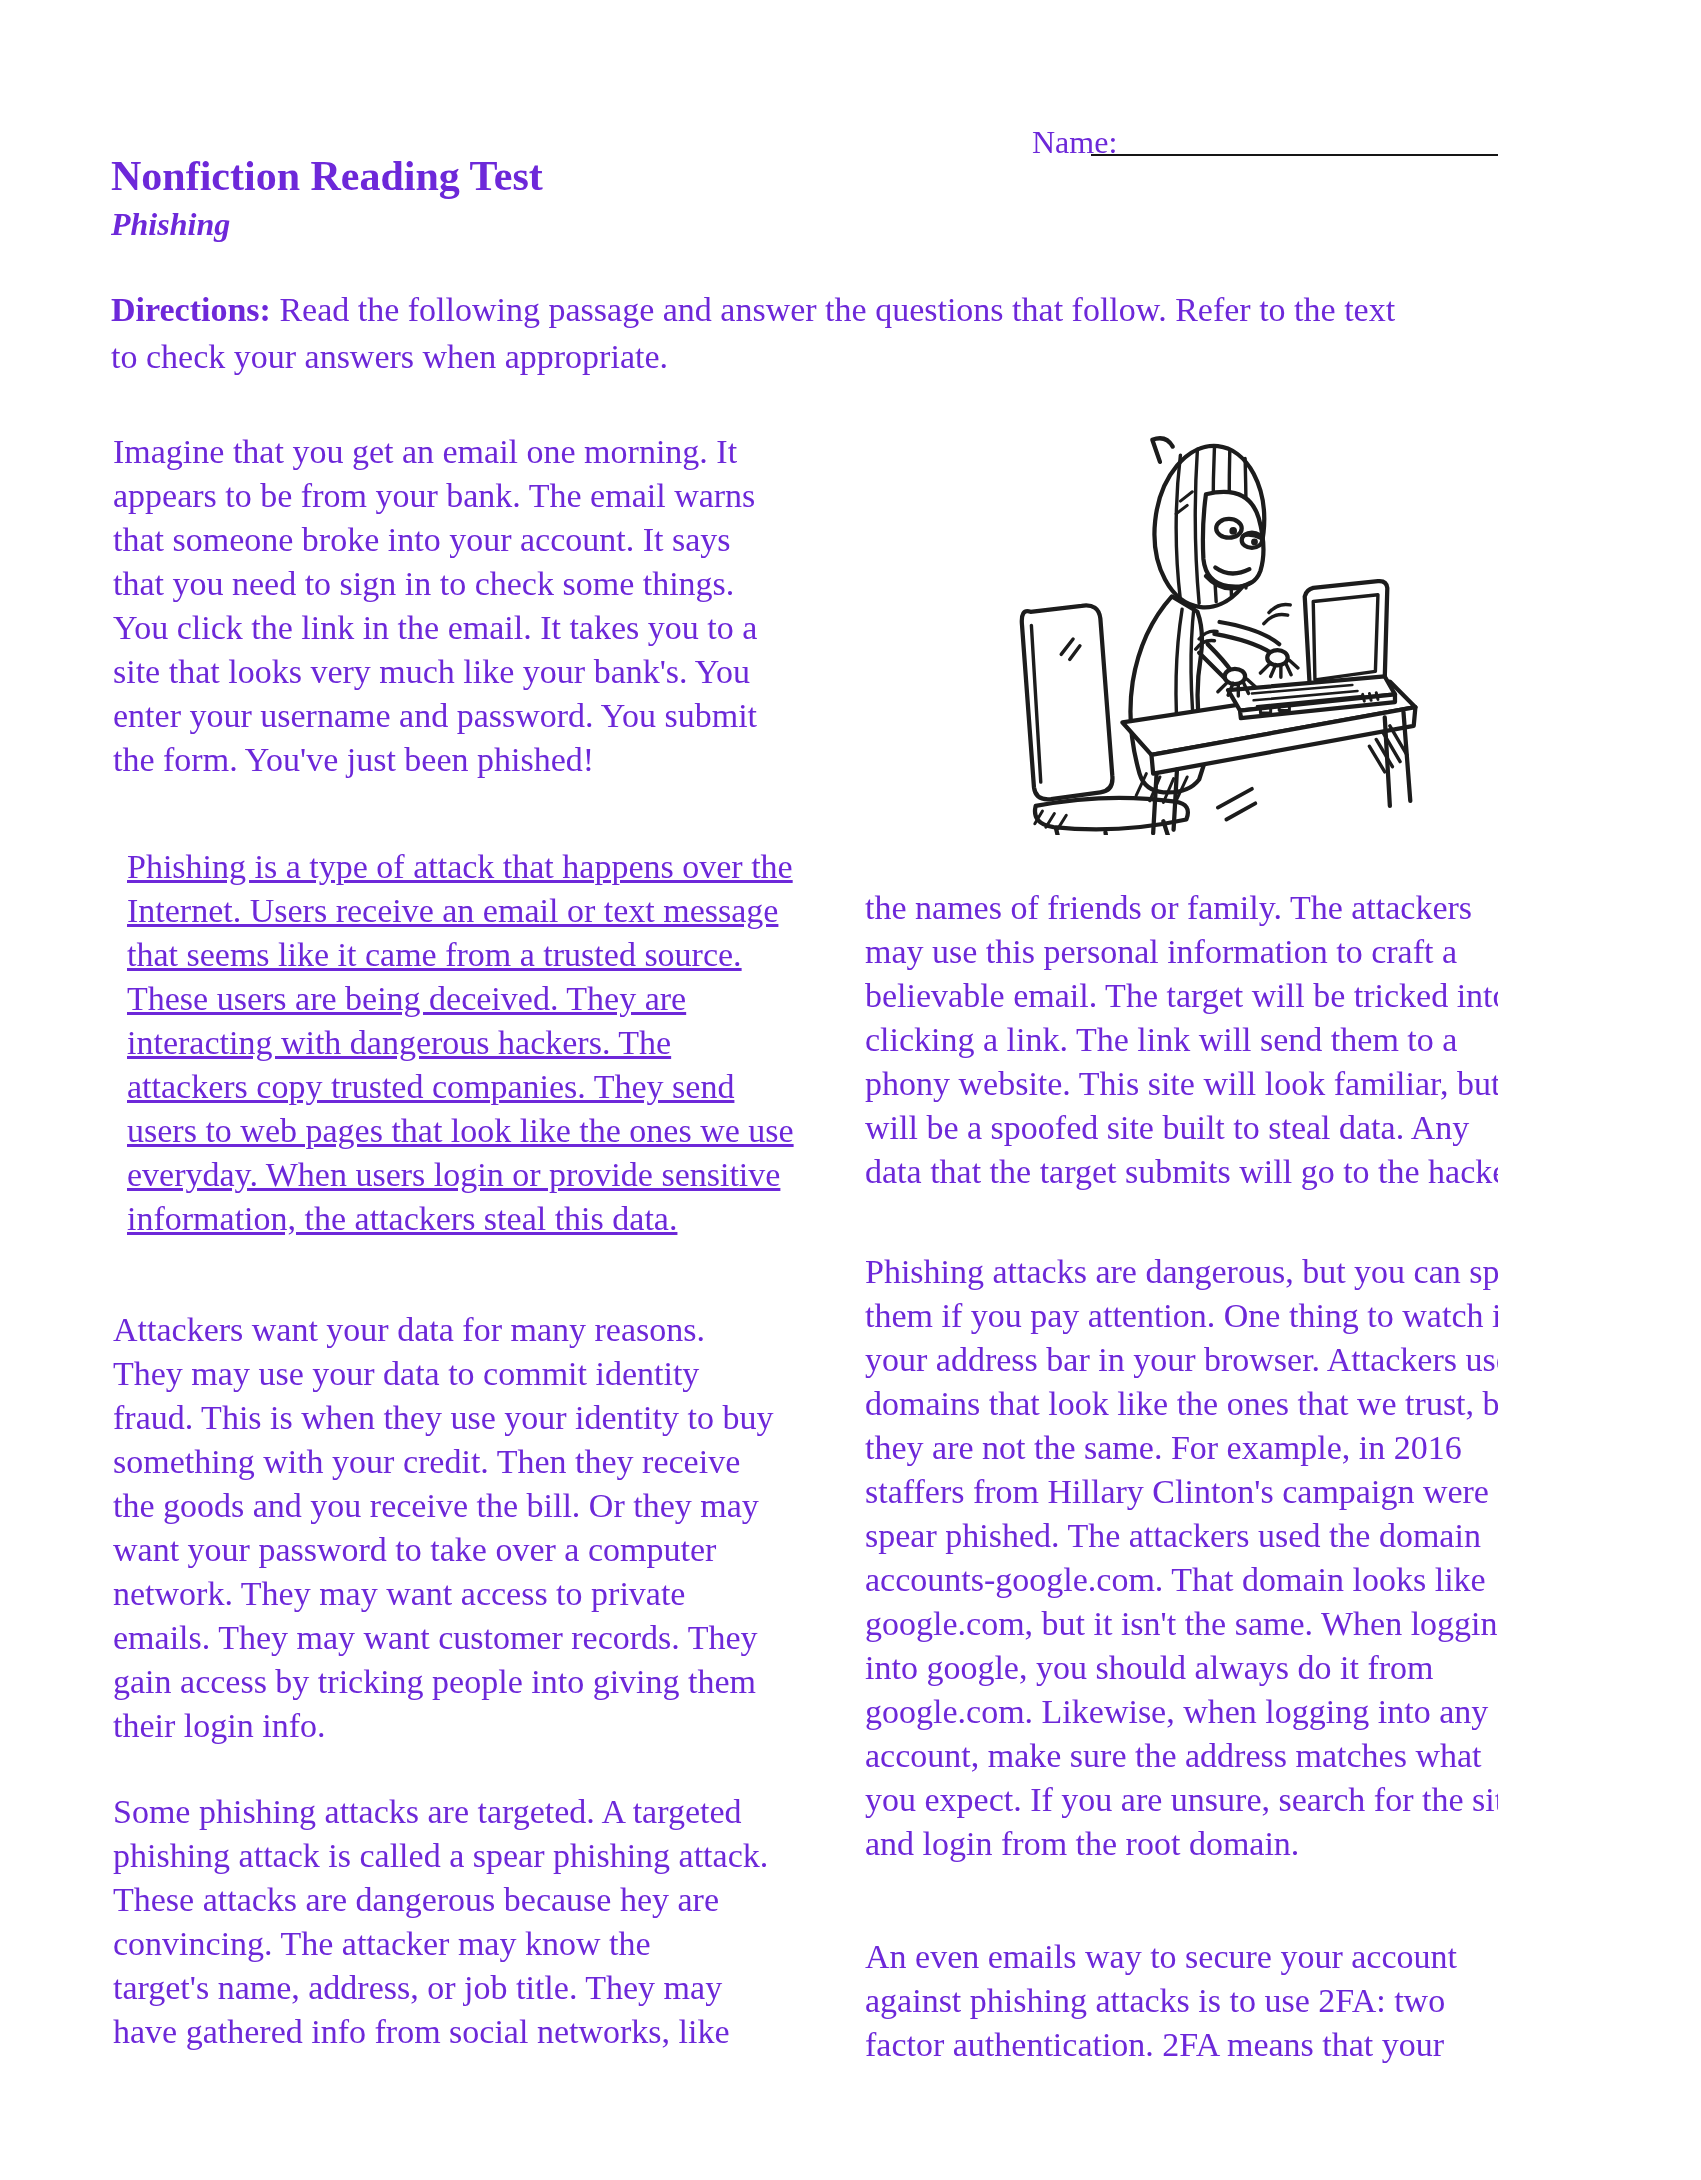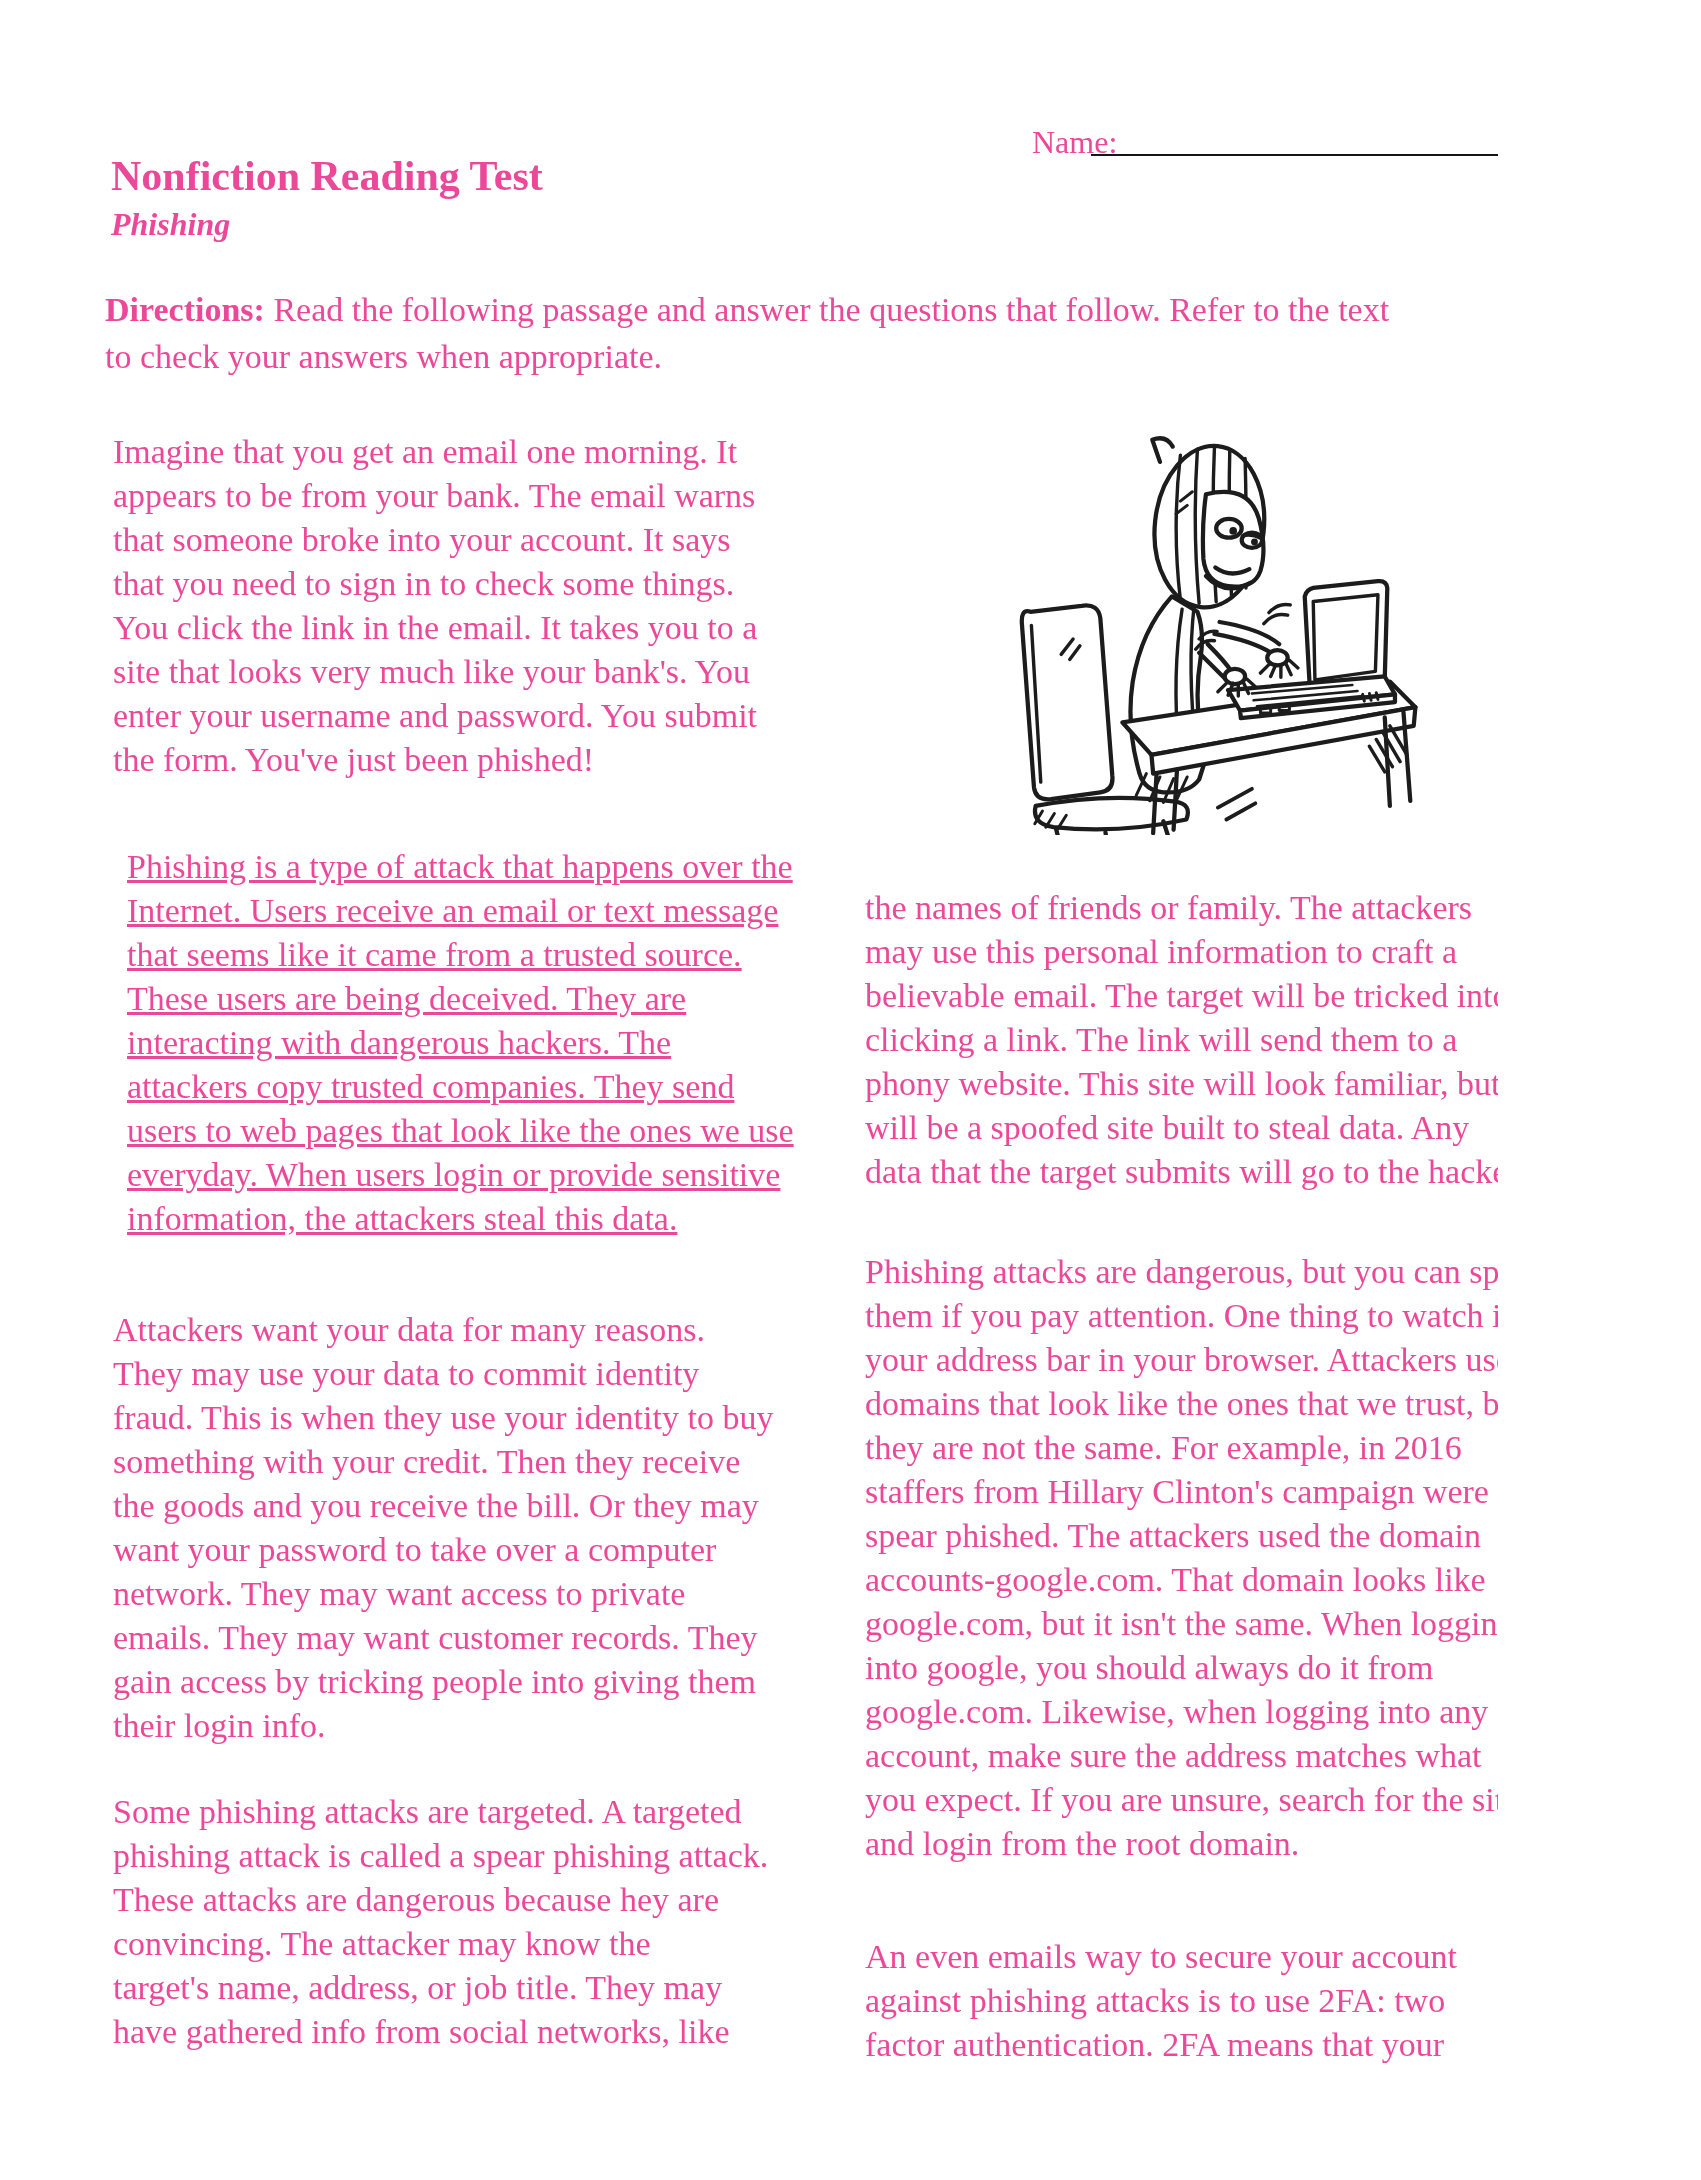--- a/index.html
+++ b/index.html
@@ -1,20 +1,20 @@
 <!DOCTYPE html>
 <html style="font-size:13.6px"><head>
 <meta charset="utf-8">
 <style>
   html,body { margin:0; padding:0; background:#ffffff; }
   .page {
     position:relative;
     width:1498px; height:2181px;
     background:#ffffff;
-    color:#ec4899;
+    color:#6d28d9;
     font-family:"Liberation Serif","DejaVu Serif",serif;
     overflow:hidden;
   }
   .name-label {
     position:absolute; left:1032px; top:124px;
     font-size:32px;
   }
   .name-underline {
     position:absolute; left:1091px; top:123px;
     width:444px; height:31px;
@@ -22,21 +22,21 @@
   }
   .title {
     position:absolute; left:111px; top:153px;
     font-size:42px; font-weight:700; line-height:1.1;
   }
   .subtitle {
     position:absolute; left:111px; top:207px;
     font-size:32px; font-weight:700; font-style:italic; line-height:1.1;
   }
   .directions {
-    position:absolute; left:105px; top:286px; width:1533px;
+    position:absolute; left:111px; top:286px; width:1533px;
     font-size:34px; line-height:47px;
     white-space:pre-line; margin:0;
   }
   .dir-label { font-weight:700; }
   .para {
     position:absolute;
     font-size:34px; line-height:44px;
     white-space:pre;
   }
   #intro { left:113px; top:430px; }

